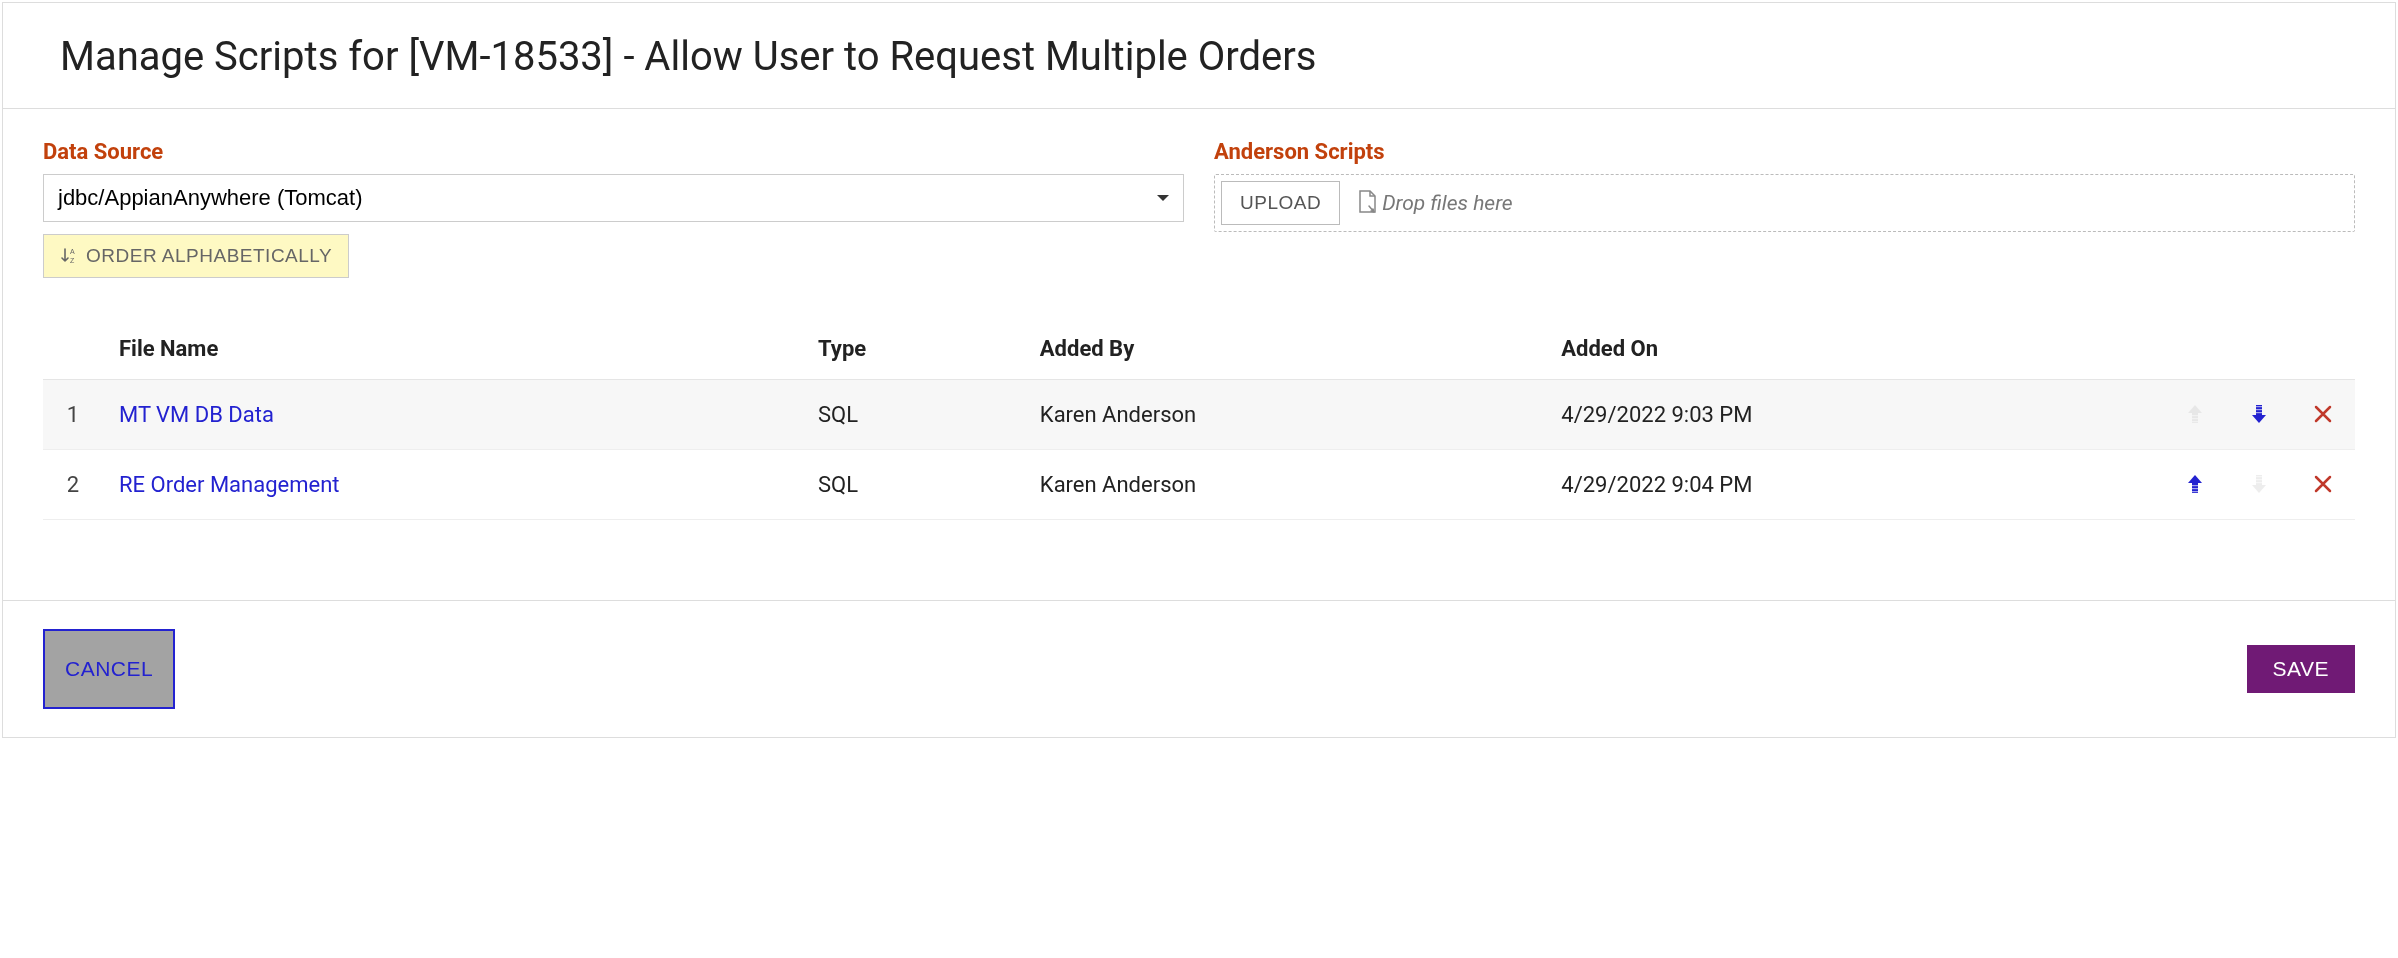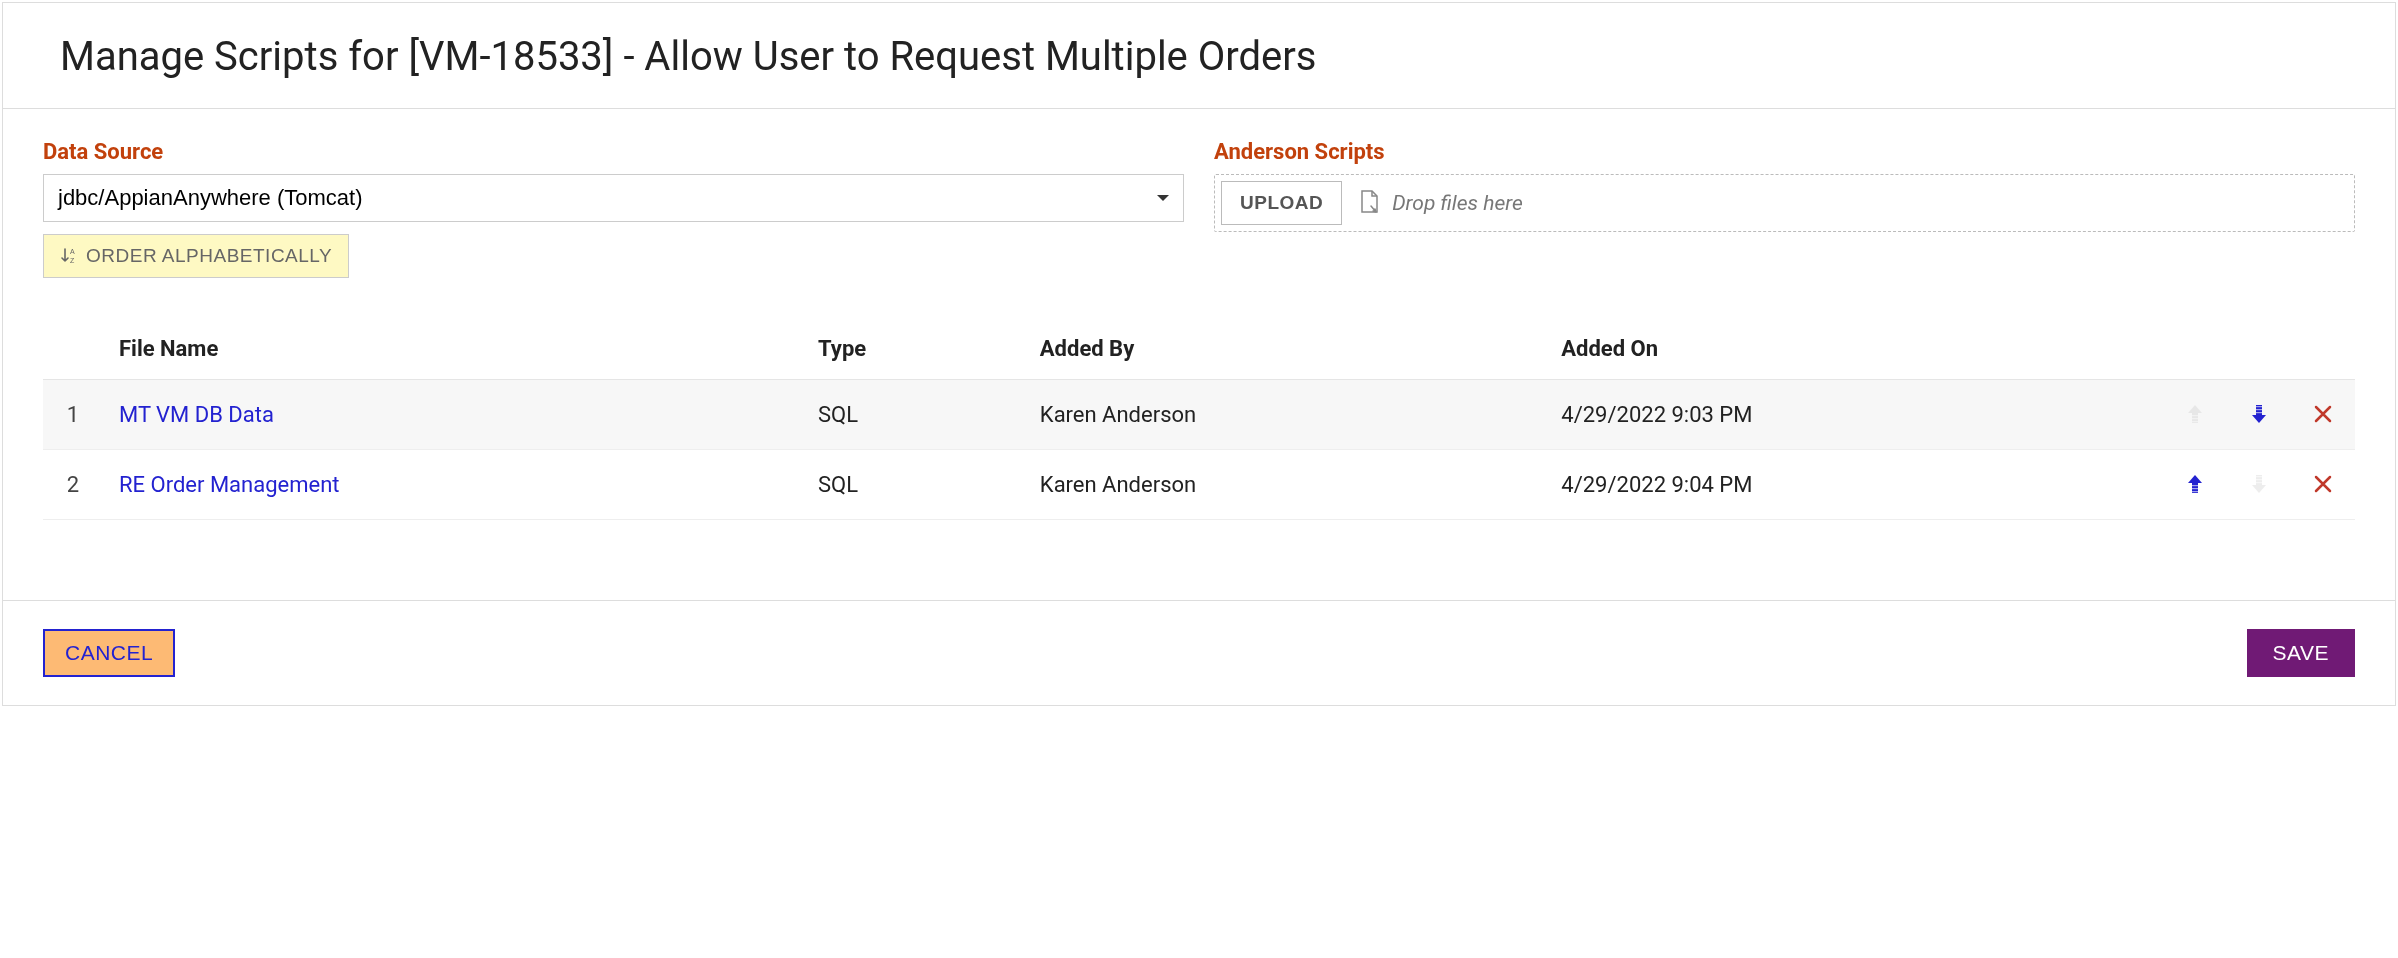--- a/index.html
+++ b/index.html
@@ -67,29 +67,29 @@
     border: 1.5px dashed #bbb;
     border-radius: 2px;
     padding: 6px;
     gap: 16px;
   }
   .upload-btn {
     border: 1px solid #bbb;
     background: #fff;
     padding: 10px 18px;
     font-size: 19px;
-    font-weight: 700;
+    font-weight: 400;
     letter-spacing: 0.5px;
     color: #555;
     cursor: pointer;
   }
   .drop-area {
     display: flex;
     align-items: center;
-    gap: 10px;
+    gap: 2px;
     flex: 1;
   }
   .drop-text {
     font-style: italic;
     color: #777;
     font-size: 21px;
   }
   .order-btn {
     margin-top: 12px;
     border: 1px solid #ccc;
@@ -145,24 +145,24 @@
   }
   .dialog-footer {
     border-top: 1px solid #ddd;
     padding: 28px 40px;
     display: flex;
     justify-content: space-between;
     align-items: center;
   }
   .btn-cancel {
     border: 2px solid #2322d0;
-    background: #fdba74;
+    background: #a3a3a3;
     color: #2322d0;
     font-size: 21px;
-    padding: 10px 20px;
+    padding: 26px 20px;
     letter-spacing: 0.5px;
     cursor: pointer;
   }
   .btn-save {
     border: none;
     background: #701a75;
     color: #fff;
     font-size: 21px;
     padding: 12px 26px;
     letter-spacing: 0.5px;

